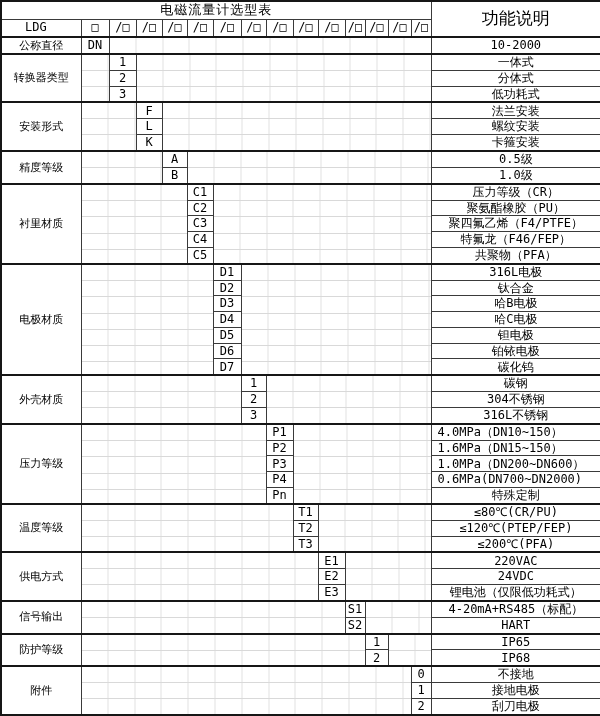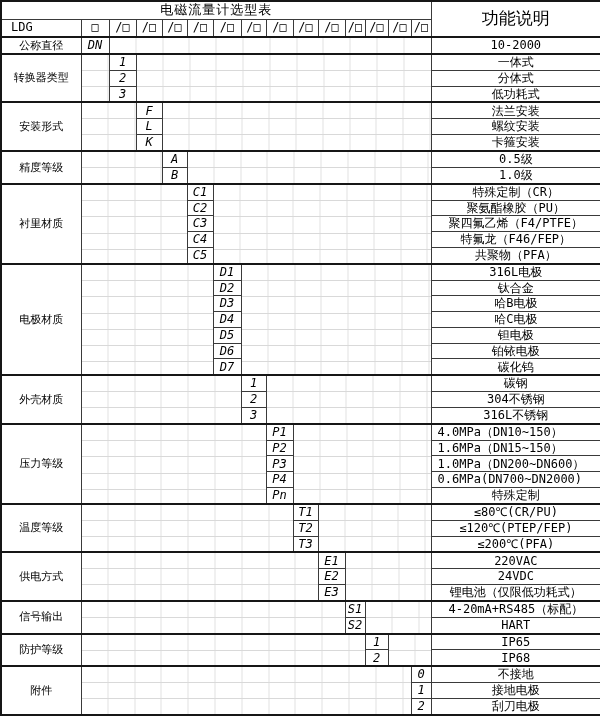--- a/index.html
+++ b/index.html
@@ -3,23 +3,23 @@
 <meta charset="utf-8">
 <style>
   html,body{margin:0;padding:0;background:#fff;}
   body{width:600px;font-family:"DejaVu Sans Mono","Liberation Mono",monospace;color:#000;}
   table.sel{border-collapse:collapse;table-layout:fixed;width:600px;height:716px;border:2px solid #161616;}
   td{border:1px solid #3a3a3a;padding:0;text-align:center;vertical-align:middle;
      font-size:12px;line-height:1.05;overflow:hidden;white-space:nowrap;}
   td.title-cell{font-size:13px;letter-spacing:1px;}
   td.func-hdr{font-size:17px;}
   tr.hrow{height:18px;}
-  td.model-prefix{text-align:left;padding-left:9px;}
+  td.model-prefix{text-align:left;padding-left:23px;}
   td.label{font-size:11px;letter-spacing:0px;}
-  td.code{font-size:12px;font-style:italic;}
+  td.code{font-size:12px;}
   td.slot{font-size:12px;}
   td.filler{background-image:
       repeating-linear-gradient(to bottom, transparent 0px, transparent 15.2px, #d9d9d9 15.2px, #d9d9d9 16.2px),
       repeating-linear-gradient(to right, transparent 0px, transparent 25.8px, #e0e0e0 25.8px, #e0e0e0 26.8px);}
   td.sec-top{border-top:2px solid #161616;}
   td.desc{font-size:12px;border-radius:7px;}
   td.desc.left{text-align:left;padding-left:6px;}
 </style>
 </head>
 <body>
@@ -110,21 +110,21 @@
       </tr>
       <tr>
         <td class="code">B</td>
         <td class="desc">1.0级</td>
       </tr>
       <tr>
         <td class="label sec-top" rowspan="5">衬里材质</td>
         <td class="filler sec-top" rowspan="5" colspan="4"></td>
         <td class="code sec-top">C1</td>
         <td class="filler sec-top" rowspan="5" colspan="9"></td>
-        <td class="desc sec-top">特殊定制（CR）</td>
+        <td class="desc sec-top">压力等级（CR）</td>
       </tr>
       <tr>
         <td class="code">C2</td>
         <td class="desc">聚氨酯橡胶（PU）</td>
       </tr>
       <tr>
         <td class="code">C3</td>
         <td class="desc">聚四氟乙烯（F4/PTFE）</td>
       </tr>
       <tr>

